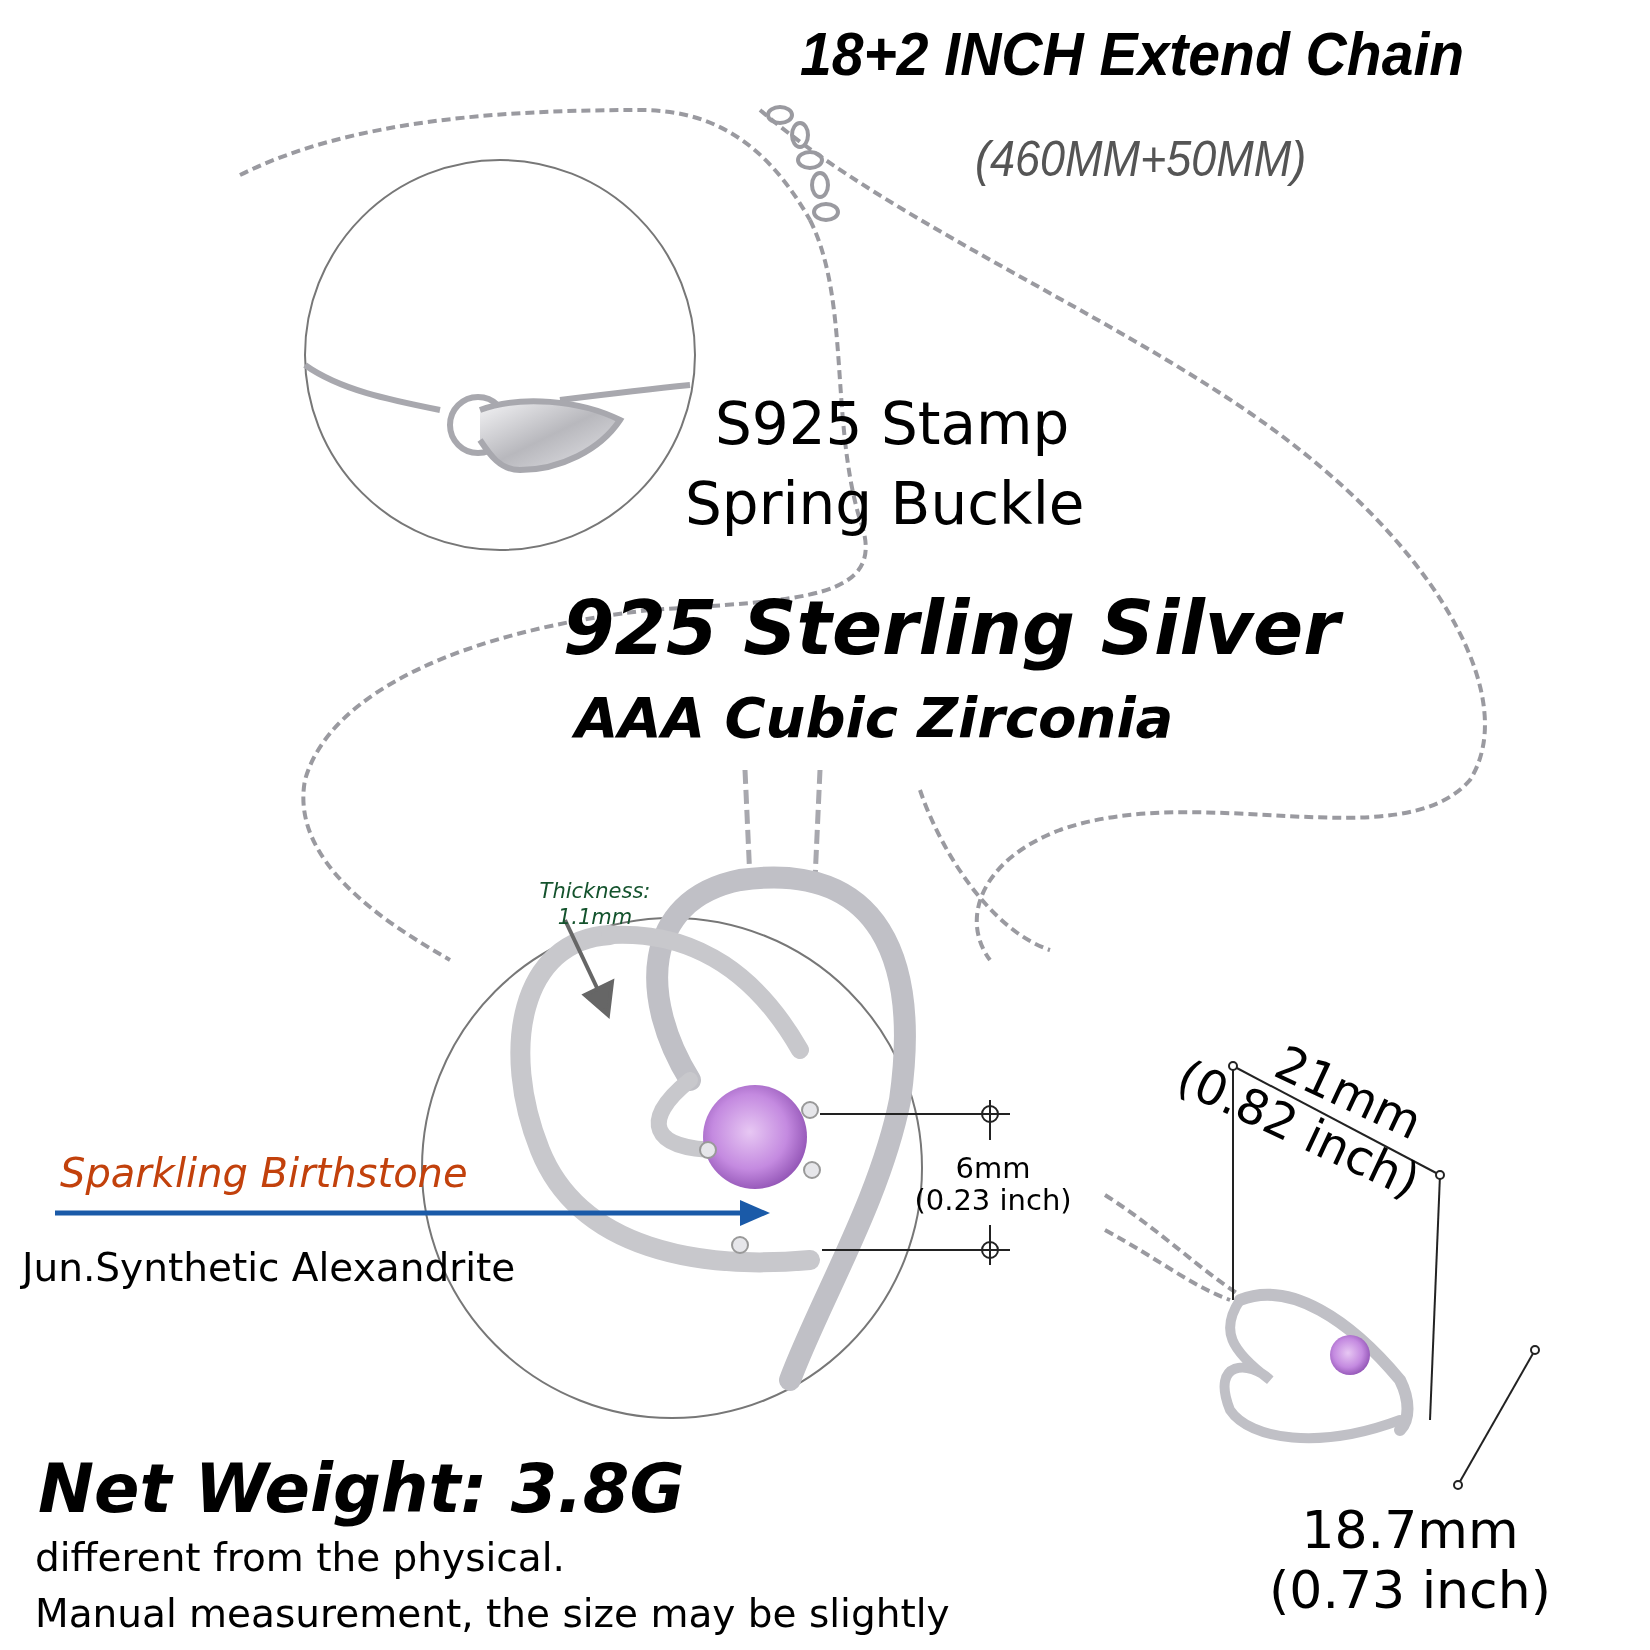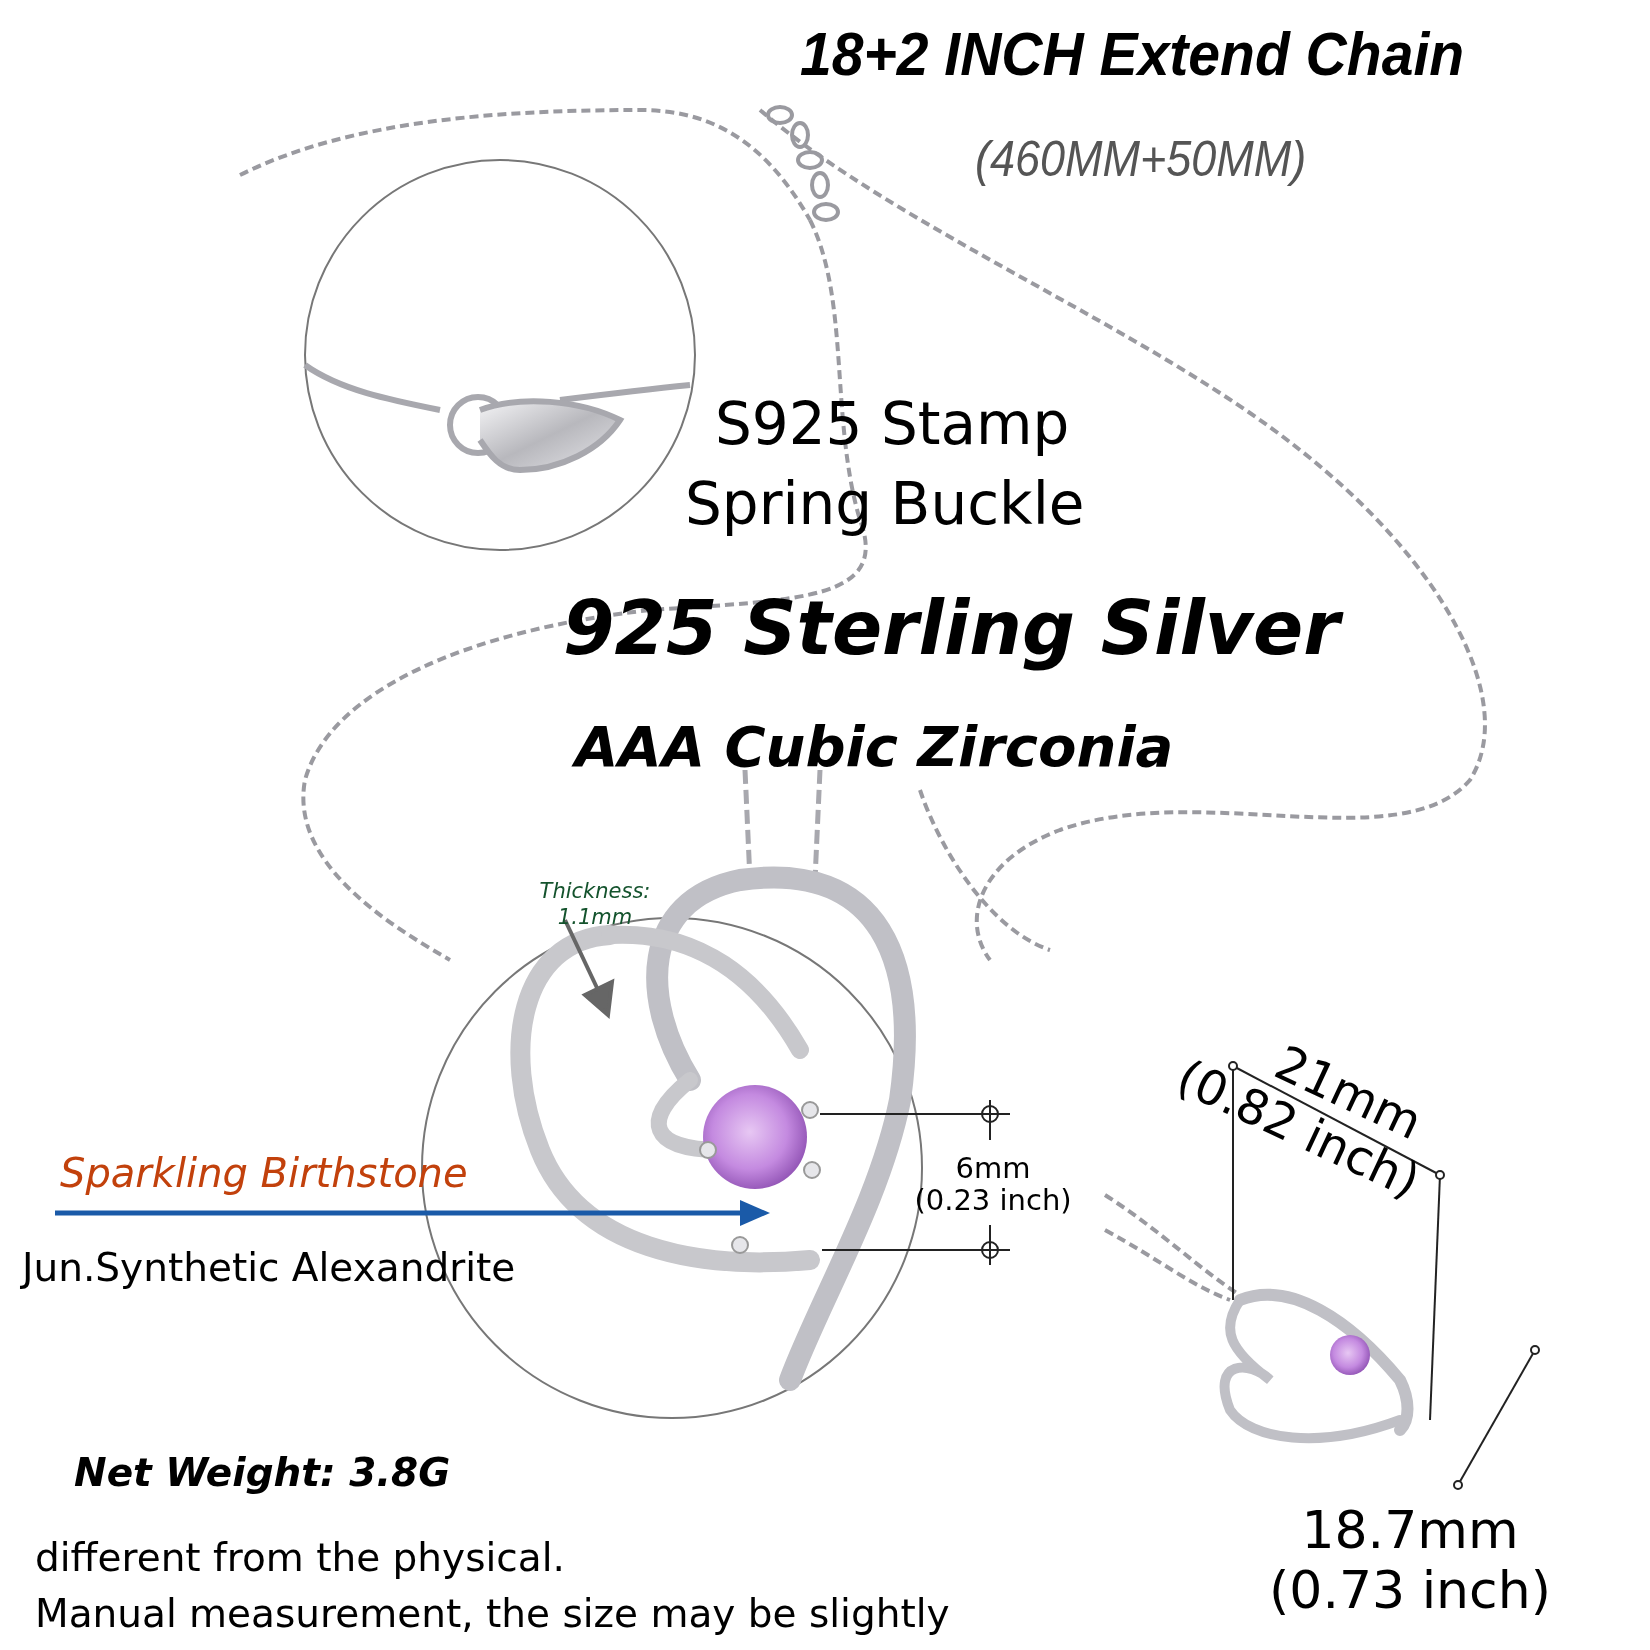--- a/index.html
+++ b/index.html
@@ -12,41 +12,41 @@
       font-family: "Liberation Sans", sans-serif; letter-spacing: 0px; white-space: nowrap;
       transform: scaleX(0.92); transform-origin: left top; }
     .title-sub { left: 975px; top: 130px; font-size: 50px; font-style: italic; color: #555555;
       font-family: "Liberation Sans", sans-serif; white-space: nowrap; transform: scaleX(0.9); transform-origin: left top; }
 
     .stamp-1 { left: 715px; top: 390px; font-size: 58px; white-space: nowrap; font-family: "DejaVu Sans", sans-serif; }
     .stamp-2 { left: 685px; top: 470px; font-size: 58px; white-space: nowrap; font-family: "DejaVu Sans", sans-serif; }
 
     .material-1 { left: 535px; top: 585px; font-size: 74px; font-weight: bold; font-style: italic;
       white-space: nowrap; font-family: "DejaVu Sans", sans-serif; margin-left: 28px; }
-    .material-2 { left: 575px; top: 714px; font-size: 56px; font-weight: bold; font-style: italic;
+    .material-2 { left: 575px; top: 685px; font-size: 56px; font-weight: bold; font-style: italic;
       white-space: nowrap; font-family: "DejaVu Sans", sans-serif; }
 
     .thickness { left: 520px; top: 878px; font-size: 21px; font-style: italic; color: #14532d;
       text-align: center; line-height: 26px; font-family: "DejaVu Sans", sans-serif; width: 150px; }
 
     .stone-size { left: 908px; top: 1152px; font-size: 29px; text-align: center; line-height: 32px;
       font-family: "DejaVu Sans", sans-serif; width: 170px; }
 
     .birthstone-label { left: 60px; top: 1150px; font-size: 40px; font-style: italic; color: #c2410c;
       white-space: nowrap; font-family: "DejaVu Sans", sans-serif; }
     .birthstone-name { left: 22px; top: 1245px; font-size: 39px; white-space: nowrap;
       font-family: "DejaVu Sans", sans-serif; }
 
     .width-label { left: 1215px; top: 1000px; font-size: 48px; text-align: center; line-height: 54px;
       white-space: nowrap; transform: rotate(25deg); transform-origin: left top; font-family: "DejaVu Sans", sans-serif; }
     .height-label { left: 1260px; top: 1500px; font-size: 52px; text-align: center; line-height: 60px;
       white-space: nowrap; font-family: "DejaVu Sans", sans-serif; width: 300px; }
 
-    .weight { left: 38px; top: 1450px; font-size: 39px; font-weight: bold; font-style: italic;
-      white-space: nowrap; font-family: "DejaVu Sans", sans-serif; margin-left: 36px; }
+    .weight { left: 38px; top: 1450px; font-size: 67px; font-weight: bold; font-style: italic;
+      white-space: nowrap; font-family: "DejaVu Sans", sans-serif; }
     .note { left: 35px; top: 1530px; font-size: 39px; line-height: 56px; width: 1100px;
       font-family: "DejaVu Sans", sans-serif; }
   </style>
 </head>
 <body>
 
 <svg class="art" width="1650" height="1650" viewBox="0 0 1650 1650">
   <defs>
     <linearGradient id="silver" x1="0" y1="0" x2="1" y2="1">
       <stop offset="0" stop-color="#f4f4f6"></stop>

